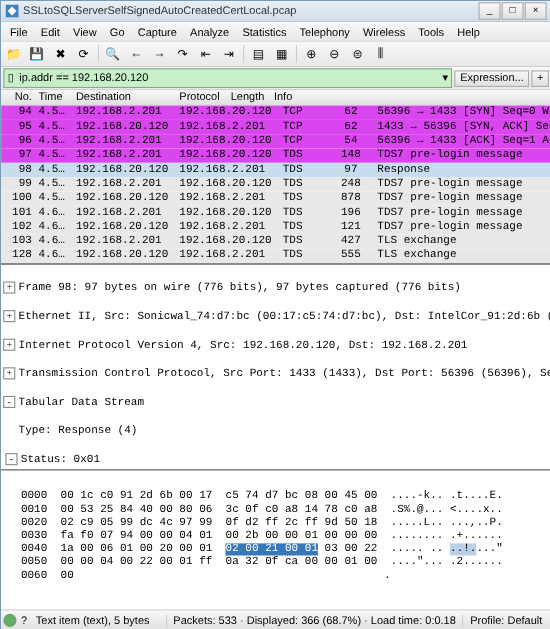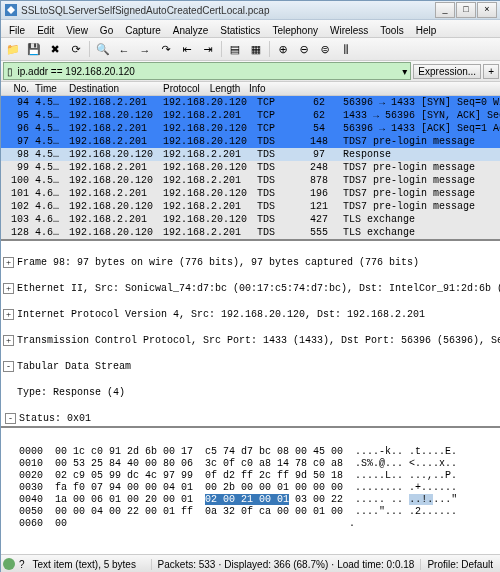--- a/index.html
+++ b/index.html
@@ -22,21 +22,21 @@
 .pkt-head div,.pkt-row div{padding:1px 2px;overflow:hidden;white-space:nowrap}
 .c-no{width:26px;text-align:right;padding-right:4px!important}
 .c-tm{width:30px}
 .c-src{width:90px}
 .c-dst{width:90px}
 .c-pro{width:42px}
 .c-len{width:32px;text-align:center;padding-right:6px!important}
 .c-inf{flex:1}
 .pkt-row{display:flex;font-size:10px;font-family:"Courier New",monospace;background:#e8e8e8}
 .pkt-row.sel{background:#c8dcf0}
-.pkt-row.sel2{background:#3b82f6}
+.pkt-row.sel2{background:#d946ef}
 .details{flex:1;overflow-y:auto;overflow-x:hidden;border-bottom:2px solid #888;font-family:"Courier New",monospace;font-size:10px;padding:2px;background:#fff}
 .dtl{white-space:pre;line-height:13px}
 .dtl .tog{display:inline-block;width:9px;height:9px;border:1px solid #888;text-align:center;line-height:8px;font-size:9px;margin-right:3px;cursor:pointer;font-family:Tahoma}
 .dtl .ind1{padding-left:14px}
 .dtl .ind2{padding-left:28px}
 .hexpane{height:90px;overflow:auto;font-family:"Courier New",monospace;font-size:10px;padding:18px;background:#fff;white-space:pre;line-height:12px}
 .hx-sel{background:#3878b8;color:#fff}
 .hx-asel{background:#b8d0e8}
 .statusbar{height:18px;background:linear-gradient(#f8f8f8,#e0e0e0);border-top:1px solid #ccc;display:flex;align-items:center;font-size:10px;padding:0 2px}
 .statusbar .sbi{padding:0 6px;border-right:1px solid #ccc}

